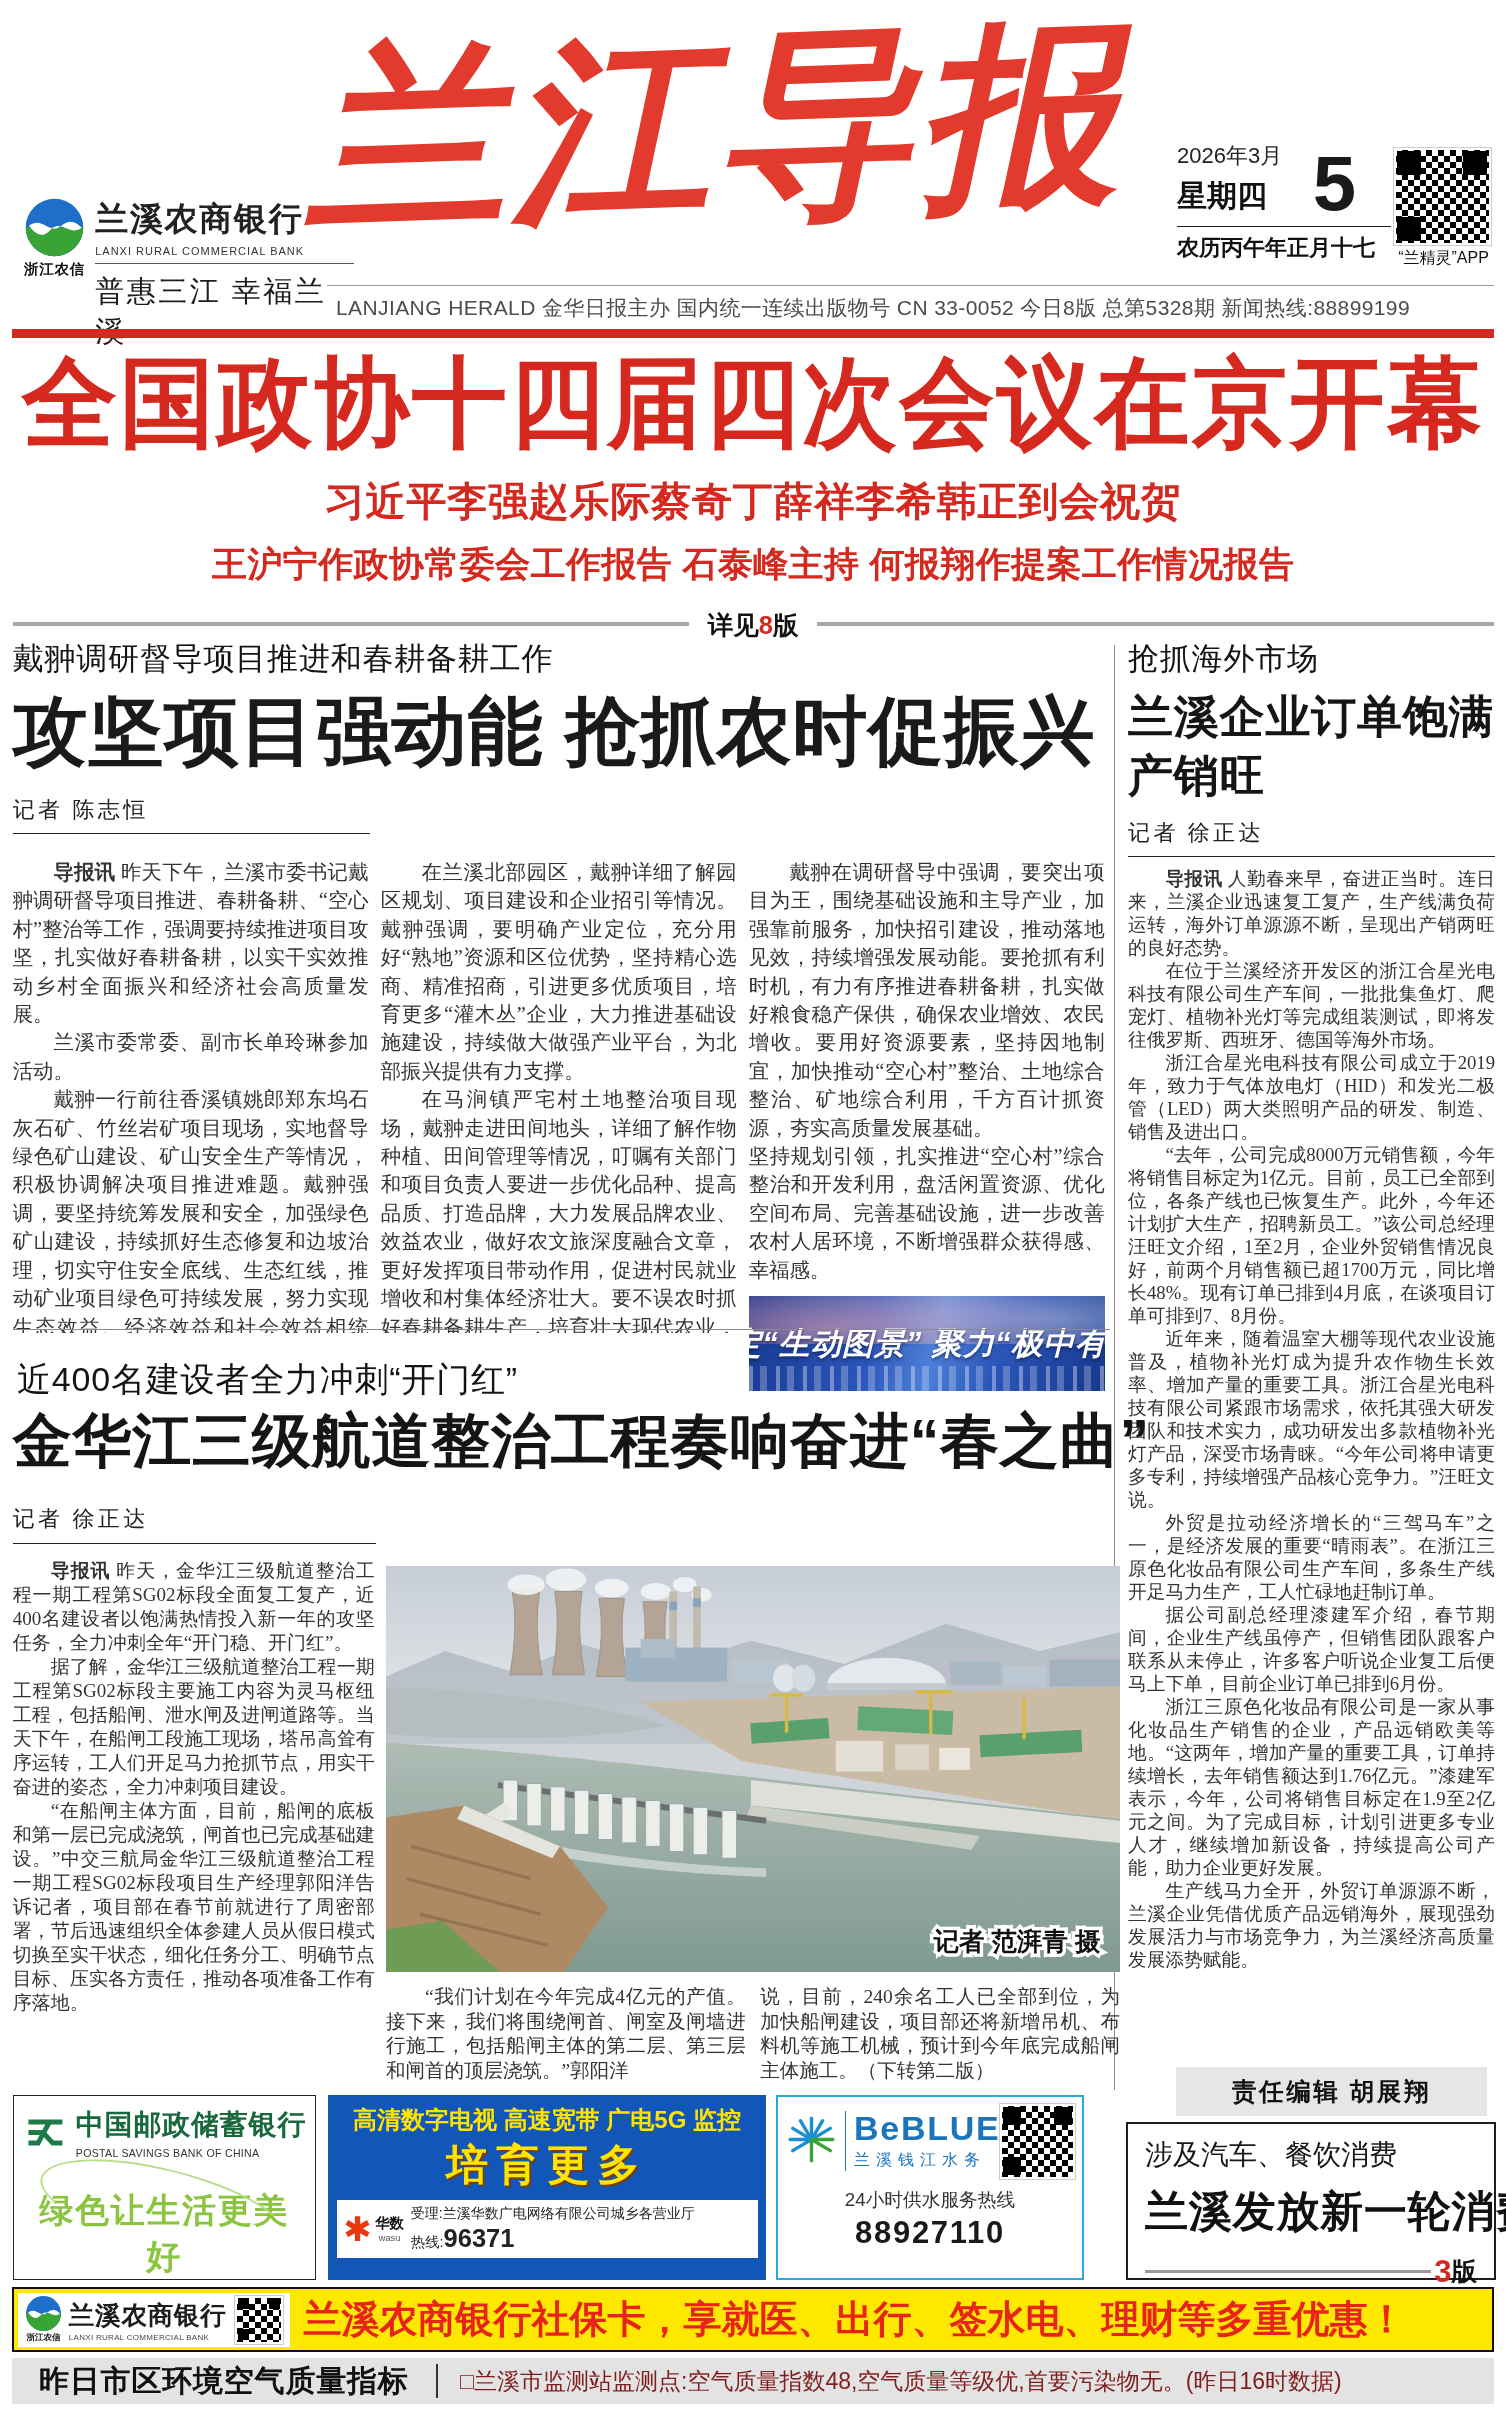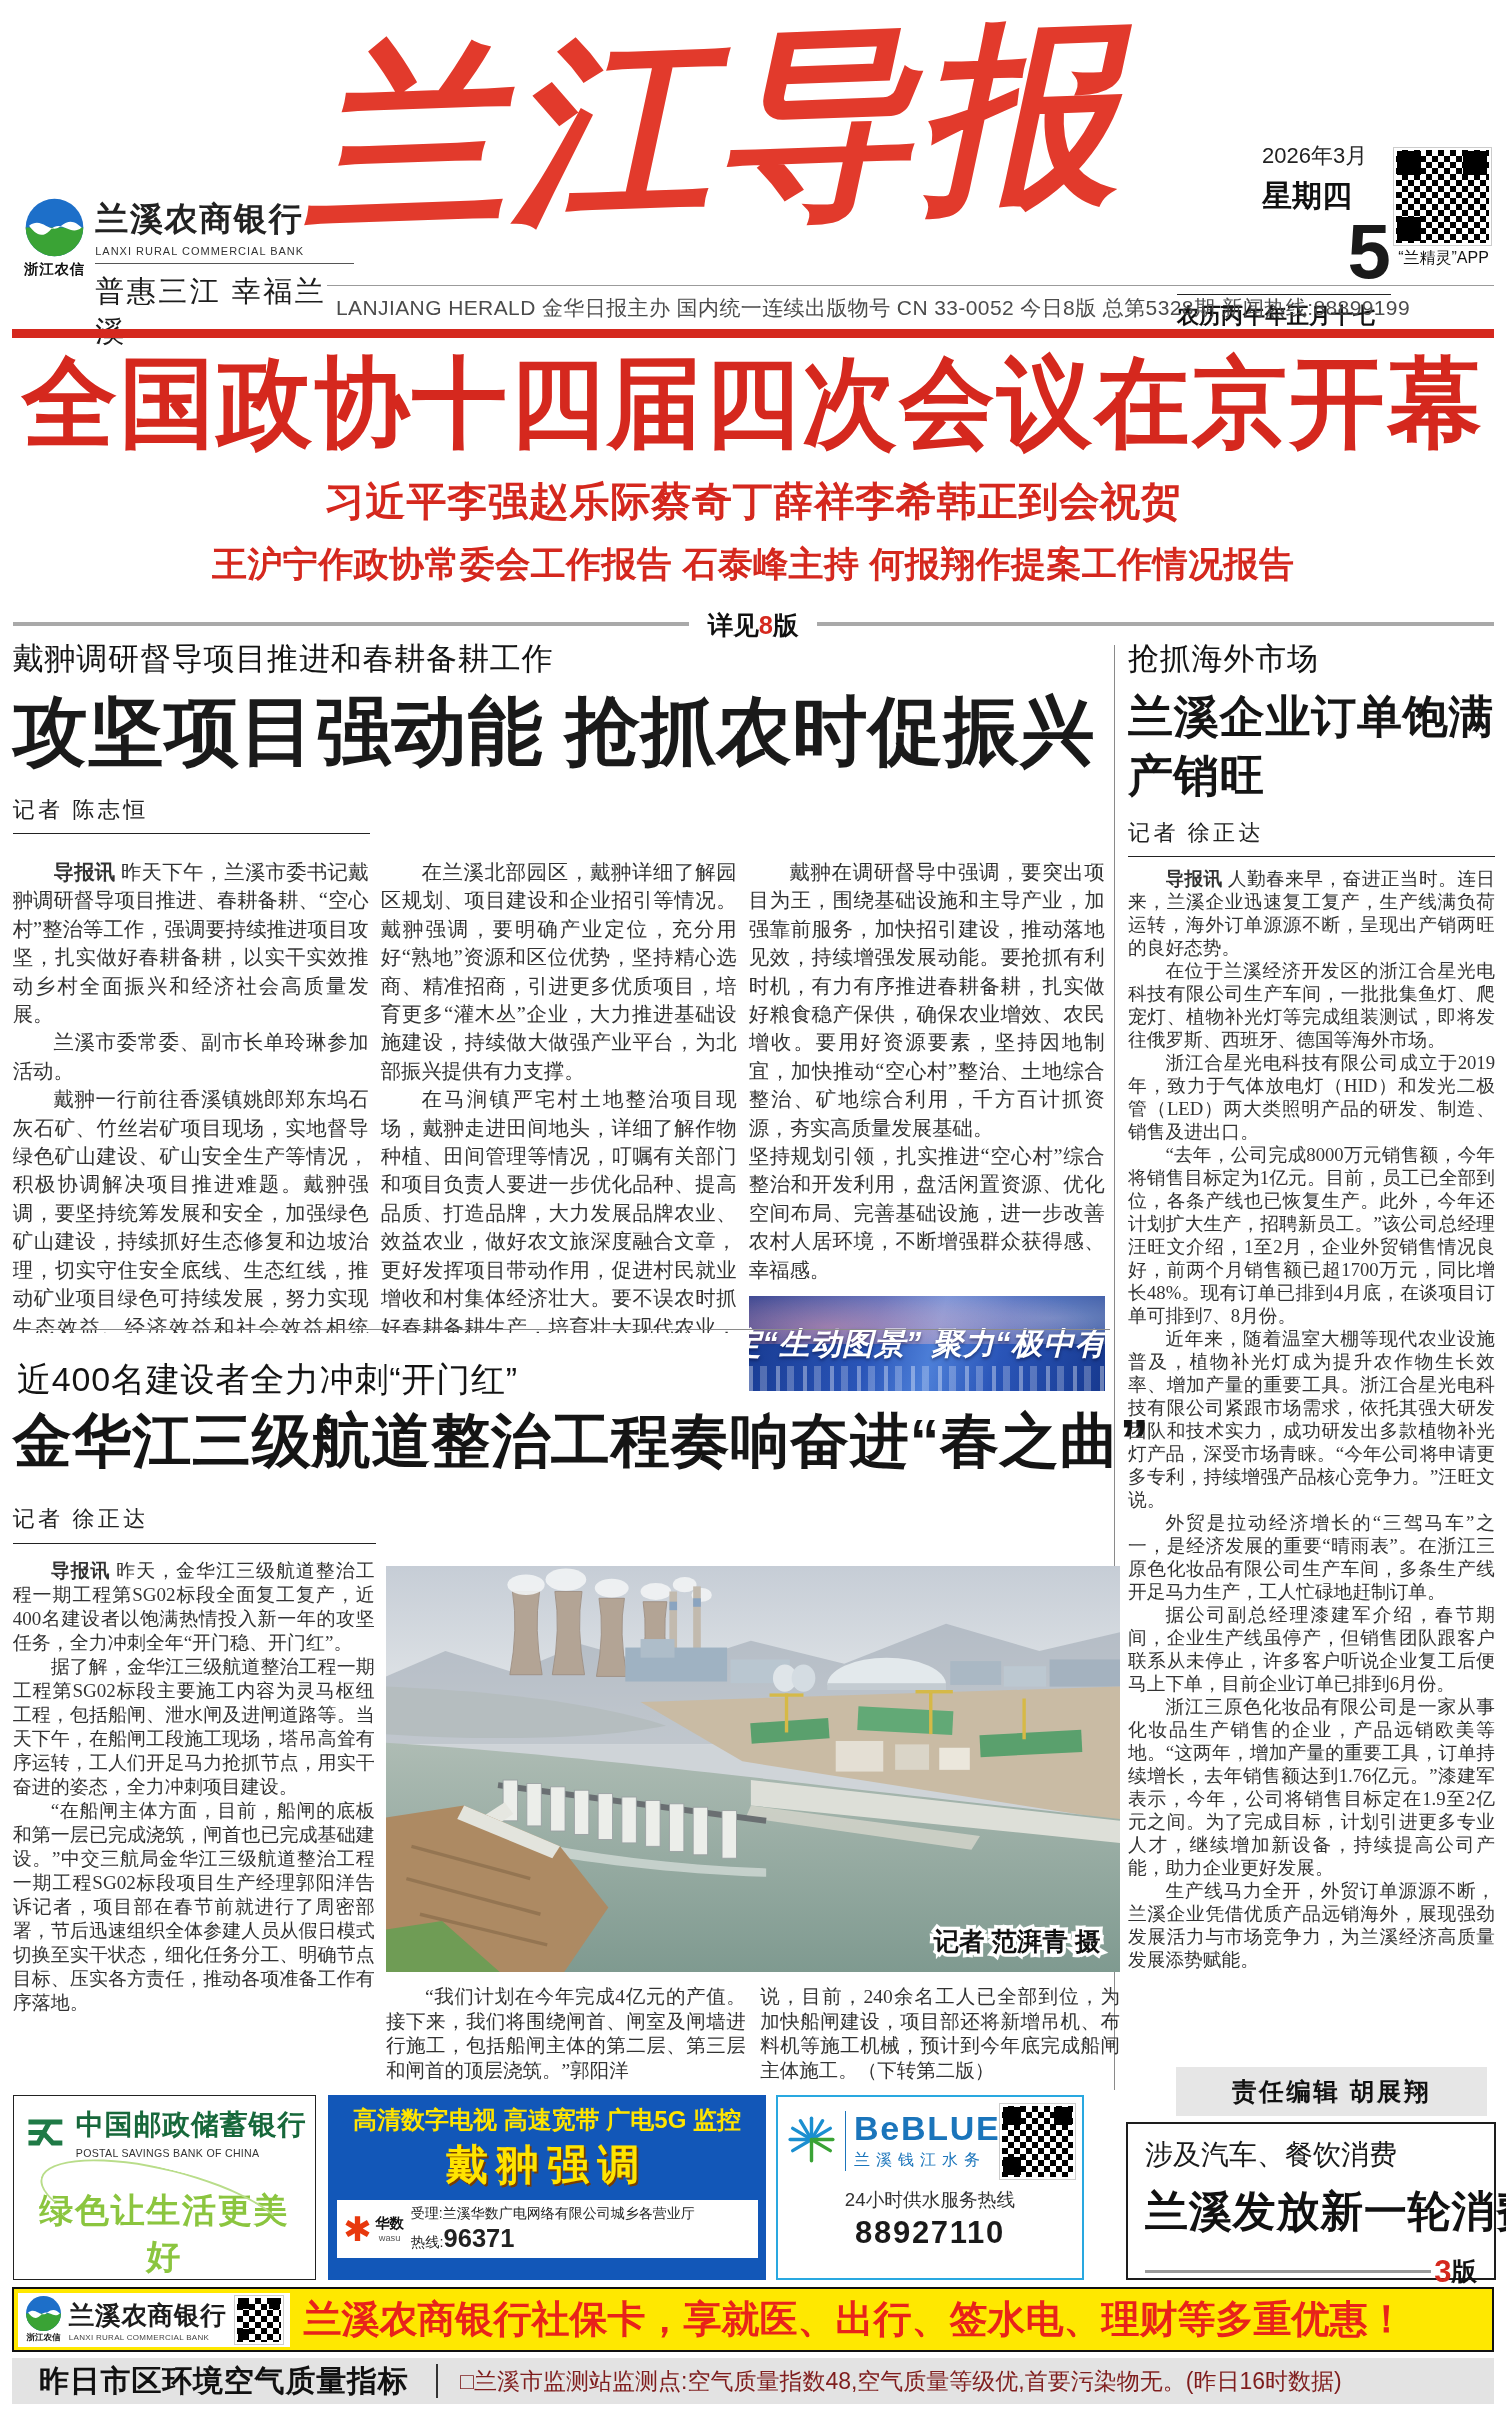--- a/index.html
+++ b/index.html
@@ -15,21 +15,21 @@
   .bank-name { font-size: 33px; font-weight: 900; color: #222; letter-spacing: 1.7px; }
   .bank-en { font-size: 11px; color: #333; letter-spacing: 1px; margin-top: 2.5px; padding-bottom: 6px; border-bottom: 1.7px solid #555; width: 259px; }
   .bank-slogan { font-size: 29px; color: #1c1c1c; margin-top: 8.5px; letter-spacing: 2.5px; }
 
   .masthead-title { position: absolute; left: 297px; top: -24px; width: 832px; height: 306px;
     font-family: "Liberation Serif", serif; font-style: italic; font-weight: bold;
     font-size: 199px; line-height: 306px; color: #e23a2c; text-align: center;
     letter-spacing: 5.1px; transform: rotate(-2deg); white-space: nowrap; }
 
   .date-block { position: absolute; left: 1177px; top: 141px; width: 214px; }
-  .date-top { display: flex; align-items: flex-end; flex-direction: column; }
+  .date-top { display: flex; align-items: flex-end; }
   .date-left { width: 129px; }
   .date-line1 { font-size: 22px; color: #222; }
   .date-weekday { font-size: 30px; font-weight: 900; color: #111; margin-top: 5.1px; }
   .date-day { font-size: 78px; font-weight: 900; color: #1a1a1a; line-height: 68px; margin-left: 6.8px; }
   .date-lunar { border-top: 1.7px solid #222; margin-top: 8.5px; padding-top: 6.8px; font-size: 22px; font-weight: 700; font-family: "Liberation Serif", serif; color: #111; white-space: nowrap; }
 
   .qr { background:
       linear-gradient(#000,#000) 2% 2% / 26% 26% no-repeat,
       linear-gradient(#fff,#fff) 6% 6% / 18% 18% no-repeat,
       linear-gradient(#000,#000) 9% 9% / 12% 12% no-repeat,
@@ -402,21 +402,21 @@
       <div class="postal-names">
         <div class="postal-name">中国邮政储蓄银行</div>
         <div class="postal-en">POSTAL SAVINGS BANK OF CHINA</div>
       </div>
     </div>
     <div class="postal-slogan">绿色让生活更美好</div>
   </div>
 
   <div class="ad ad-huashu">
     <div class="hs-line1">高清数字电视 高速宽带 广电5G 监控</div>
-    <div class="hs-line2">戴翀强调</div>
+    <div class="hs-line2">培育更多</div>
     <div class="hs-strip">
       <div class="hs-logo">✱</div>
       <div class="hs-brand">
         <div class="hs-brand-cn">华数</div>
         <div class="hs-brand-en">wasu</div>
       </div>
       <div class="hs-info">
         <div class="hs-accept">受理:兰溪华数广电网络有限公司城乡各营业厅</div>
         <div class="hs-hotline"><span>热线:</span><b>96371</b></div>
       </div>

